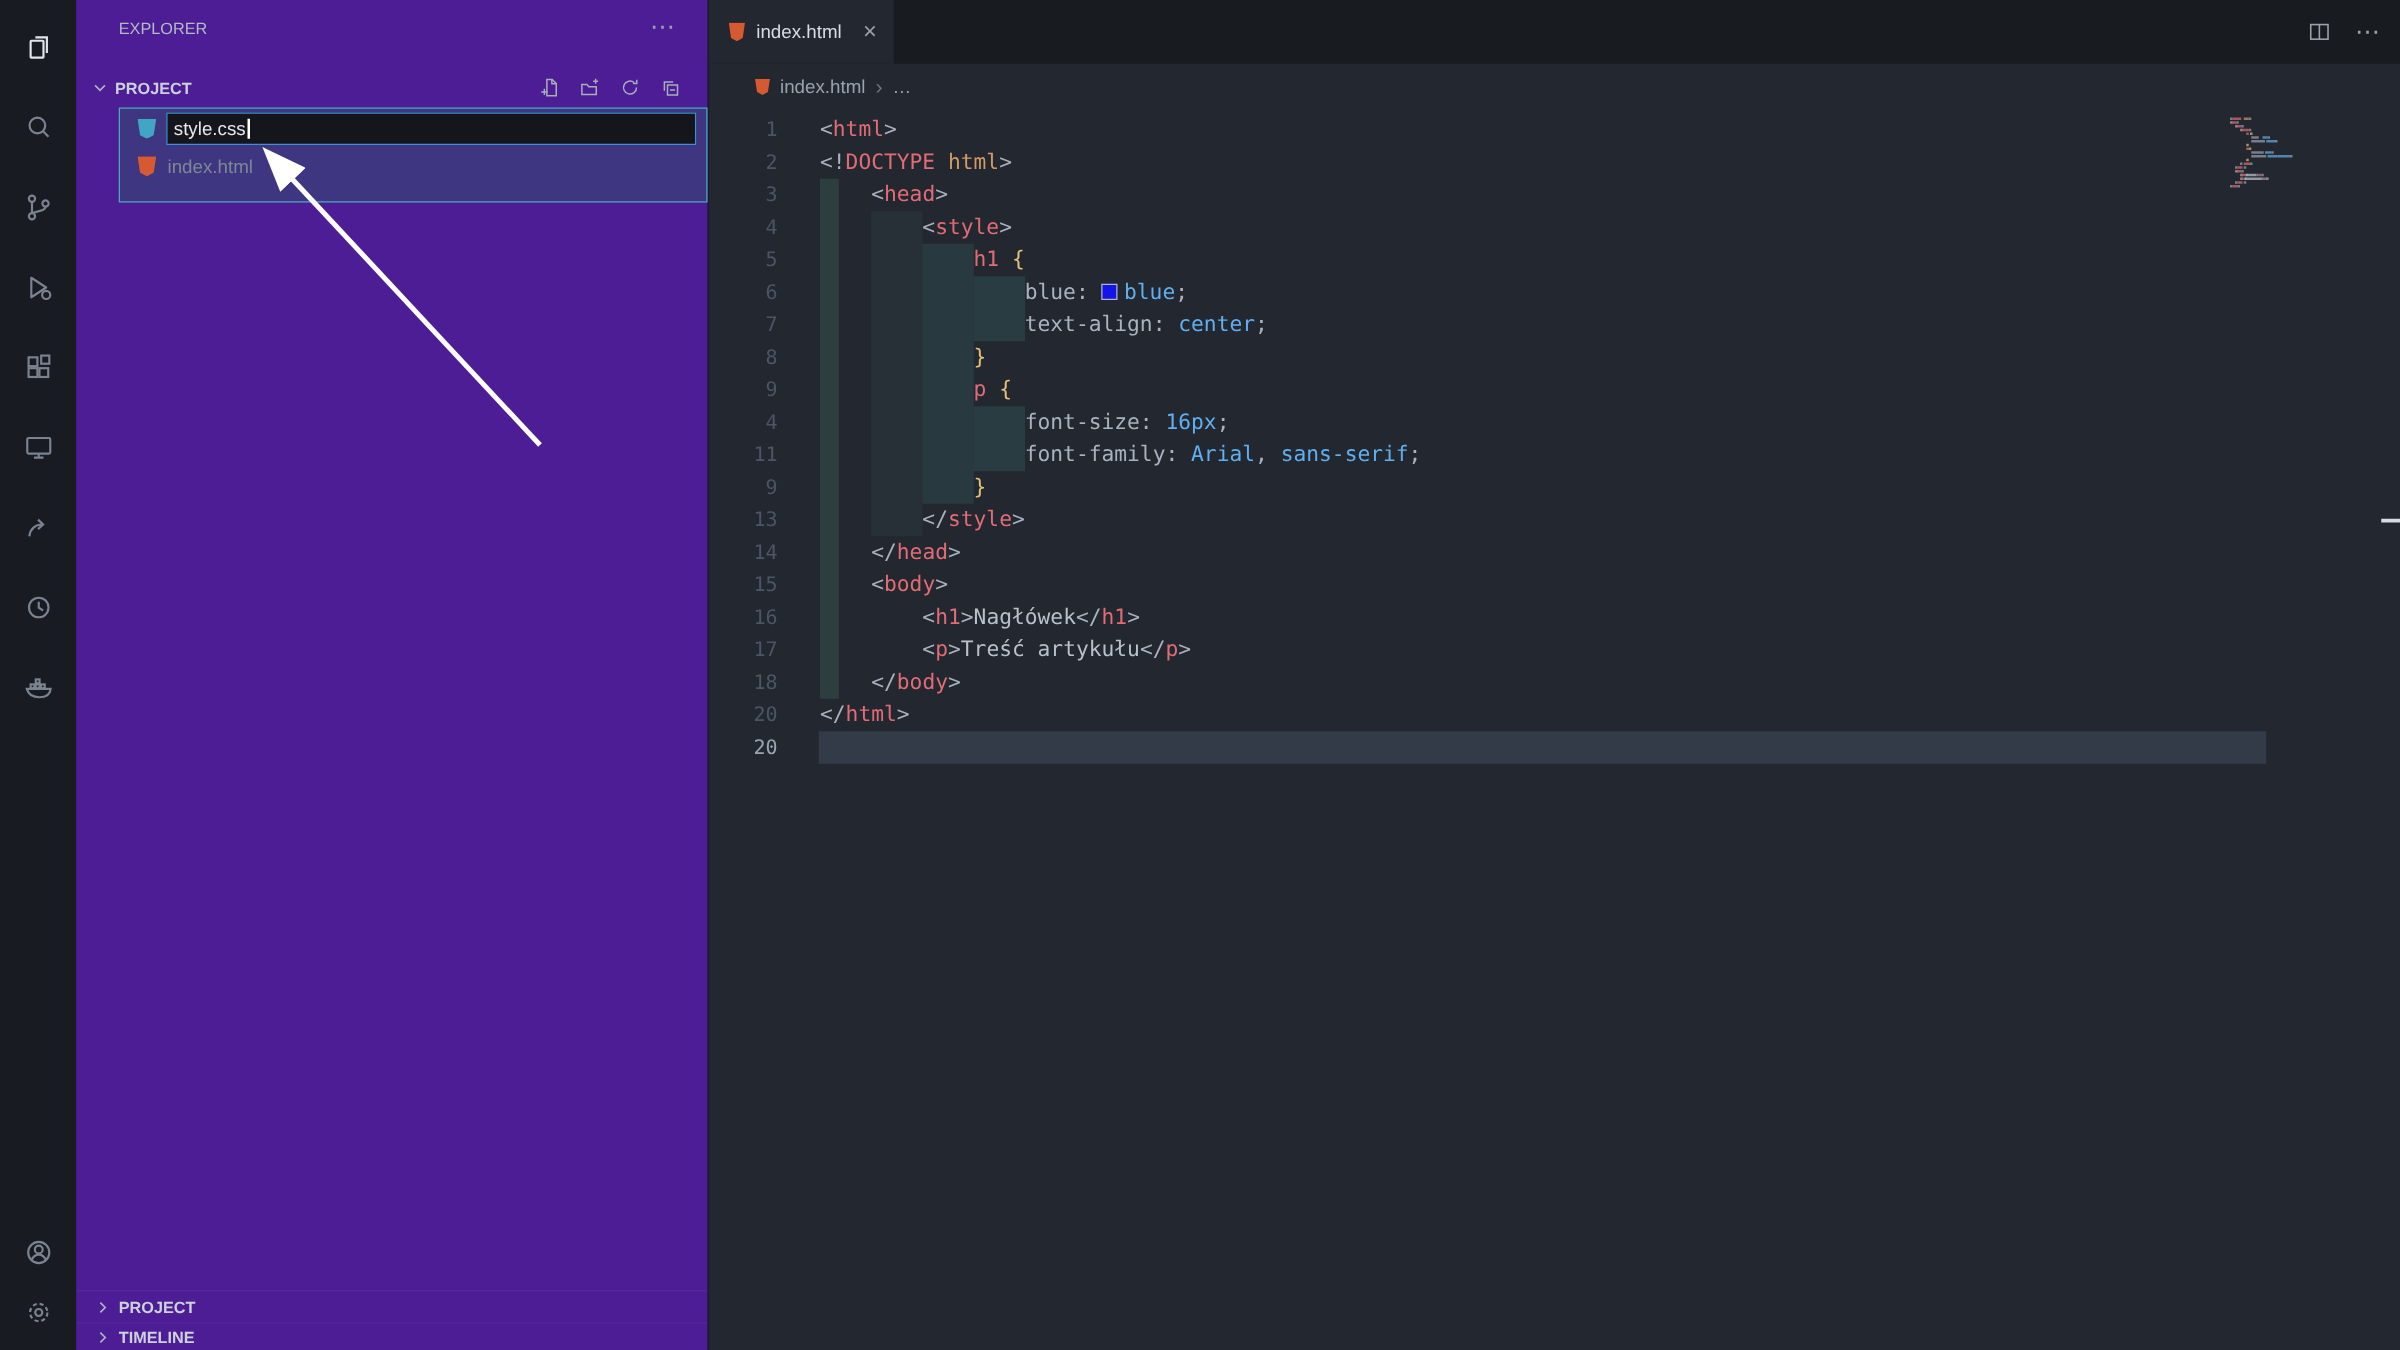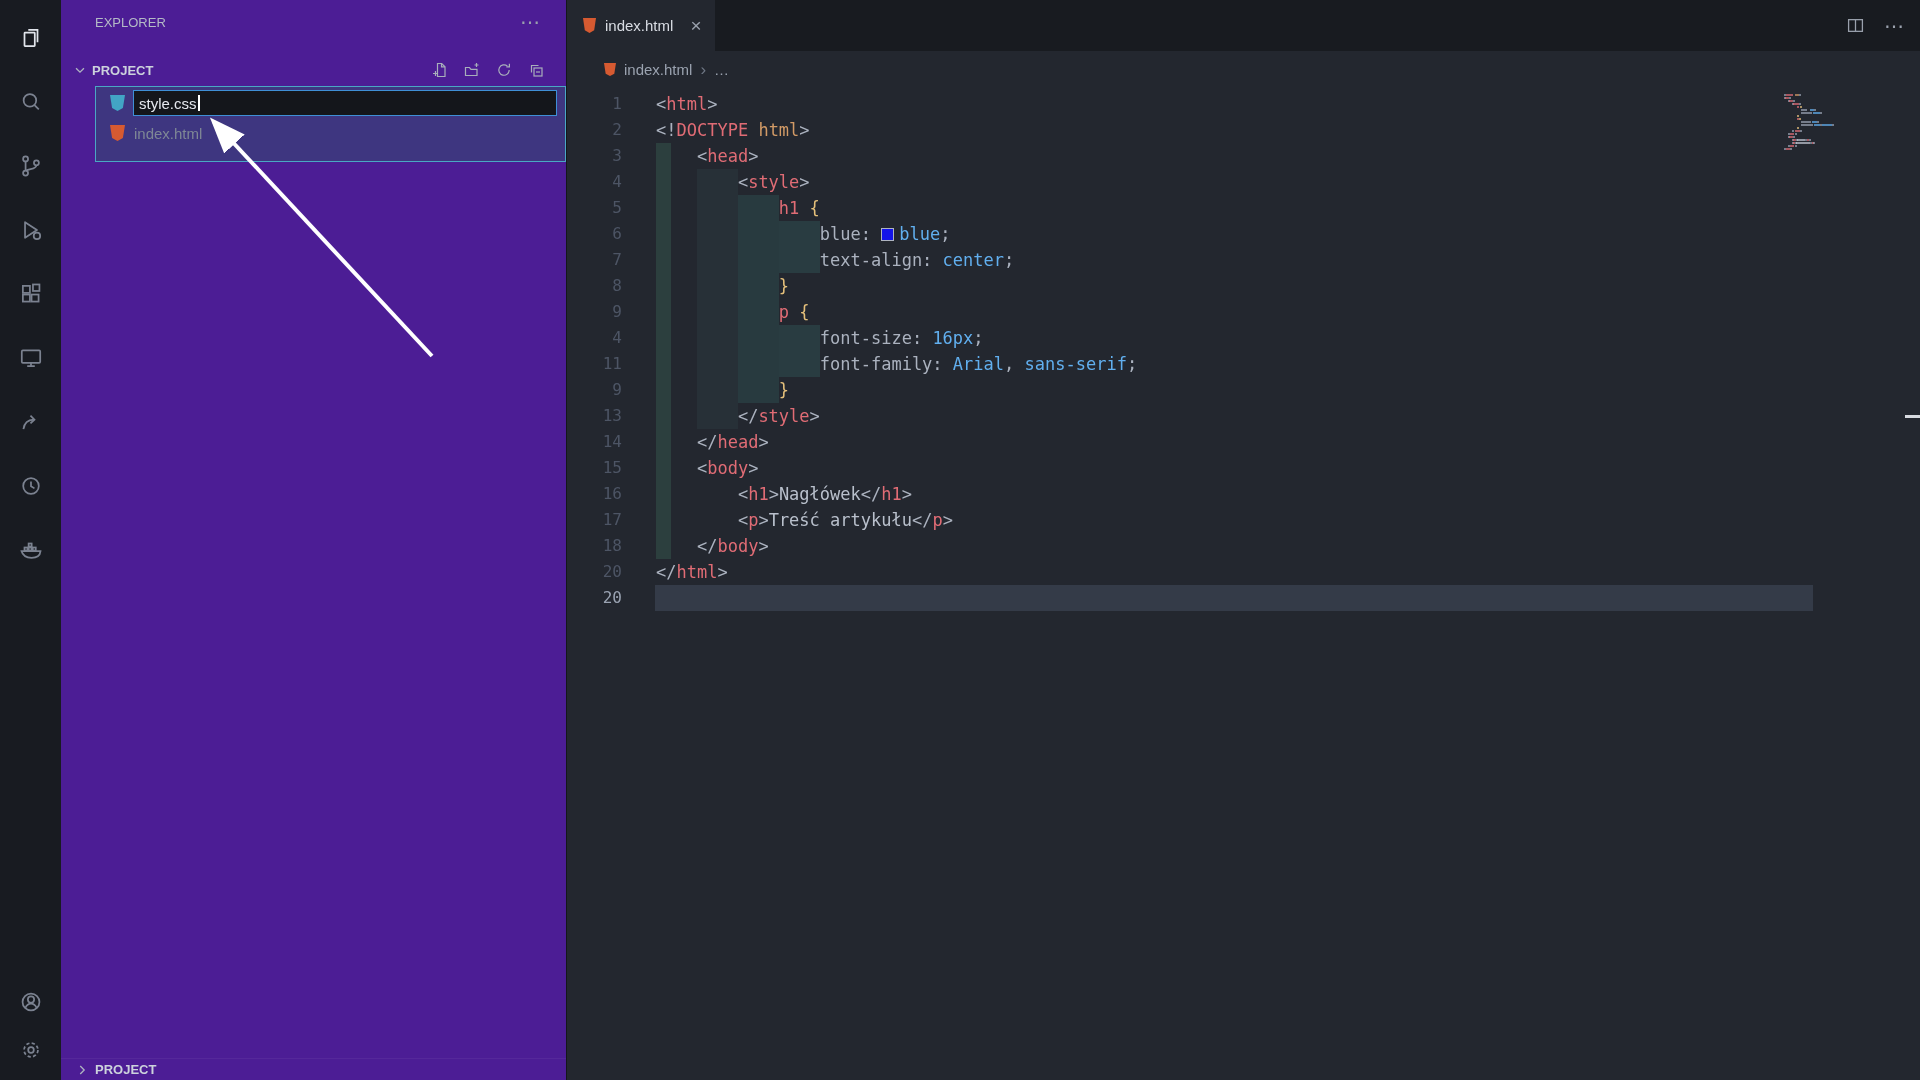--- a/index.html
+++ b/index.html
@@ -233,20 +233,28 @@
     </div>
 
     <div class="side-bottom">
       <div class="bottom-row">
         <span class="chev">
           <svg width="14" height="14" viewBox="0 0 16 16">
               <path d="M6 3.5L10.5 8 6 12.5"></path>
             </svg>
         </span>
         <span>PROJECT</span>
+      </div>
+      <div class="bottom-row">
+        <span class="chev">
+          <svg width="14" height="14" viewBox="0 0 16 16">
+              <path d="M6 3.5L10.5 8 6 12.5"></path>
+            </svg>
+        </span>
+        <span>TIMELINE</span>
       </div>
     </div>
   </div>
 
   <div class="editor">
     <div class="tab-bar">
       <div class="tab">
         <span class="shield html fi-md"></span>
         <span>index.html</span>
         <span class="tab-close">×</span>

